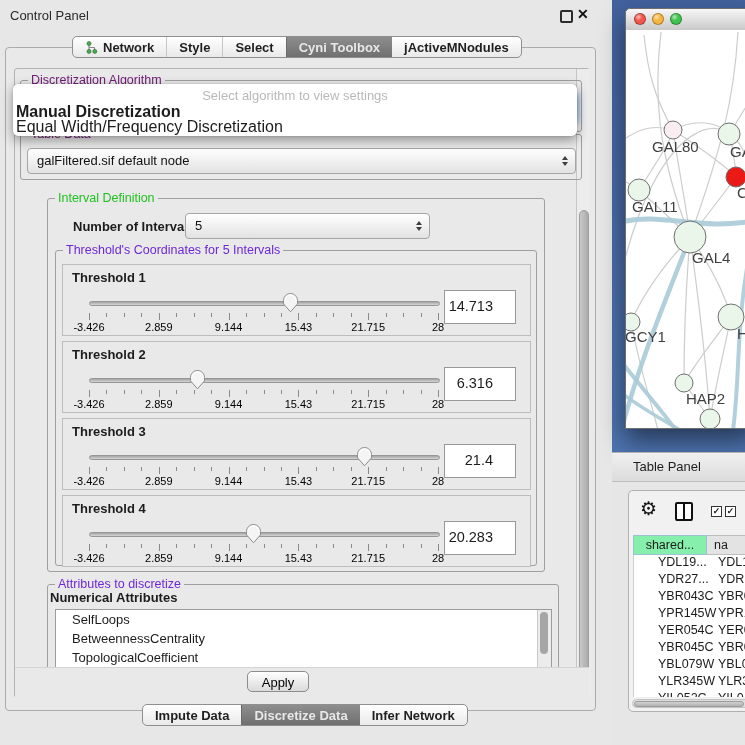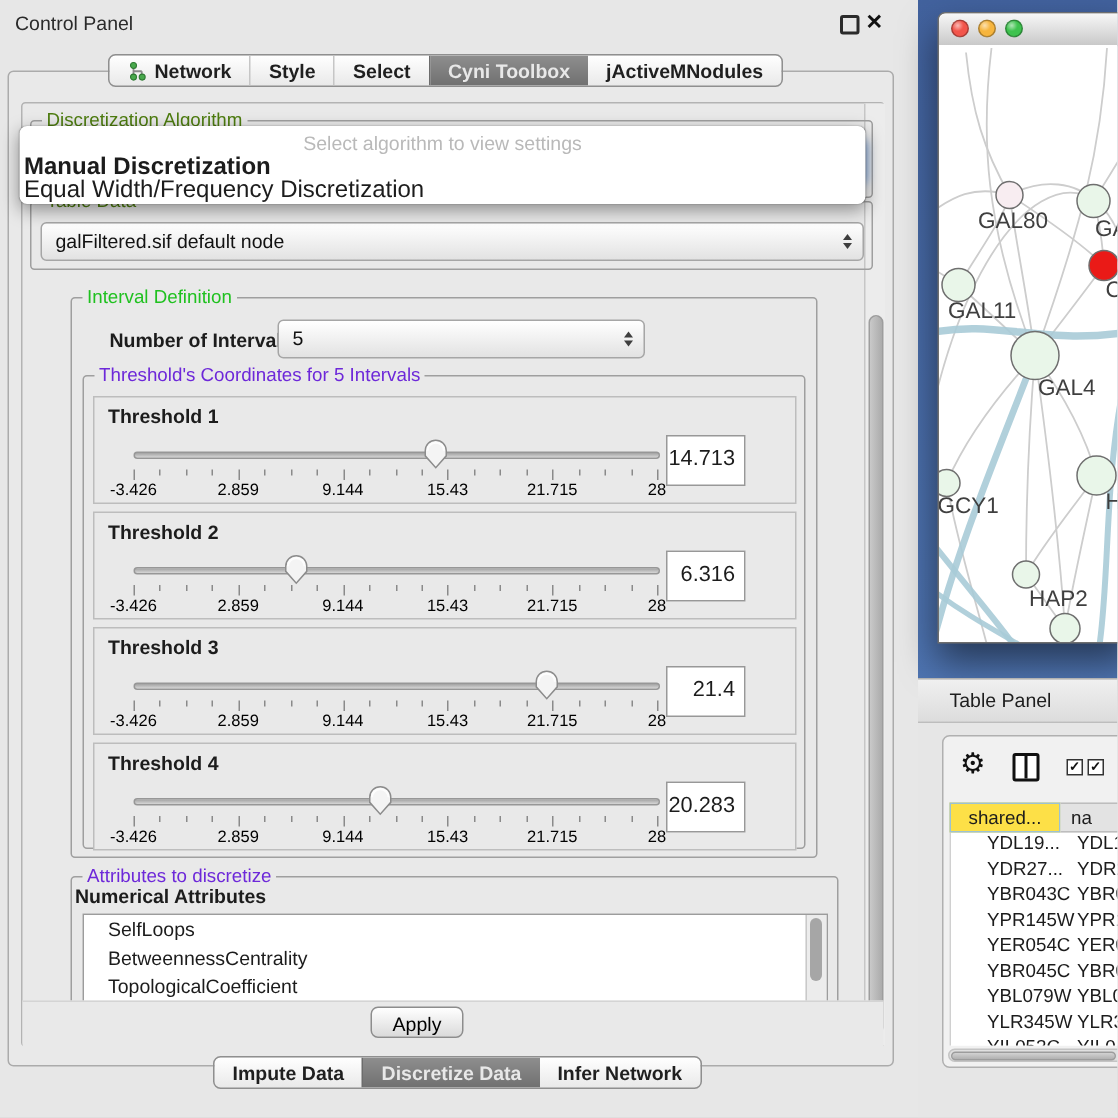--- a/index.html
+++ b/index.html
@@ -28,21 +28,21 @@
   .tab{display:flex;align-items:center;gap:5px;padding:0 12px;border-left:1px solid #c6c6c6;white-space:nowrap;}
   .tab:first-child{border-left:none;}
   .tab.selected{background:linear-gradient(#8e8e8e,#707070);color:#e8e8e8;border-left-color:#6c6c6c;}
   .tab.selected + .tab{border-left:none;}
   #topTabs{left:72px;top:36px;}
   #bottomTabs{left:142px;top:704px;}
 
   
   .group{position:absolute;border:1px solid #9f9f9f;border-radius:3px;box-sizing:border-box;}
   .glabel{position:absolute;top:-8px;left:7px;background:#e9e9e9;padding:0 3px;font-size:12.5px;line-height:14px;}
-  .glabel.gray{color:#4d7c0f;}
+  .glabel.gray{color:#701a75;}
   .glabel.green{color:#1fc11f;}
   .glabel.blue{color:#6d28d9;}
 
   
   .combo{position:absolute;background:linear-gradient(#ffffff,#e2e2e2);border:1px solid #a6a6a6;
          border-radius:4px;font-size:13px;box-sizing:border-box;padding-left:9px;color:#111;}
   .combo.focused{border-color:#6f9ddf;box-shadow:0 0 6px 2px rgba(96,150,226,.8);}
   .stepper{position:absolute;right:7px;top:50%;transform:translateY(-50%);display:flex;flex-direction:column;align-items:center;}
   .stepper .up{width:0;height:0;border:3.5px solid transparent;border-bottom:4.5px solid #3e3e3e;margin-bottom:2px;}
   .stepper .dn{width:0;height:0;border:3.5px solid transparent;border-top:4.5px solid #3e3e3e;}
@@ -57,22 +57,22 @@
 
   
   #thrList{position:absolute;left:62px;top:264px;z-index:1;}
   .thr{position:relative;width:469px;height:72px;border:1px solid #bdbdbd;background:#e9e9e9;margin-bottom:5px;box-sizing:border-box;}
   .thr-label{position:absolute;left:9px;top:5px;font-size:13px;font-weight:bold;}
   .thr-track{position:absolute;left:26px;top:36px;width:349px;height:3px;border:1px solid #979797;border-radius:3px;
              background:linear-gradient(#a3a3a3,#d6d6d6);}
   .thr-thumb{position:absolute;top:27px;width:17px;height:21px;}
   .tick{position:absolute;width:1px;background:#8a8a8a;}
   .tick-label{position:absolute;top:56px;width:62px;text-align:center;font-size:11px;color:#000;}
-  .thr-value{position:absolute;left:381px;top:25px;width:53px;height:34px;background:#fff;border:1px solid #989898;
-             box-sizing:border-box;font-size:14.5px;text-align:right;line-height:31px;padding-right:6px;}
+  .thr-value{position:absolute;left:381px;top:25px;width:72px;height:34px;background:#fff;border:1px solid #989898;
+             box-sizing:border-box;font-size:14.5px;text-align:right;line-height:31px;padding-right:22px;}
 
   
   .attr-heading{position:absolute;left:50px;top:590px;font-size:13px;font-weight:bold;}
   .attr-list{position:absolute;left:55px;top:609px;width:497px;height:80px;background:#fff;border:1px solid #9c9c9c;
              box-sizing:border-box;overflow:hidden;}
   .attr-item{font-size:13px;line-height:19px;padding-left:16px;}
   .attr-list .sb{position:absolute;right:0;top:0;bottom:0;width:13px;background:#ececec;border-left:1px solid #c9c9c9;}
   .attr-list .sb .thumb{position:absolute;left:2px;top:2px;width:8px;height:42px;background:#a6a6a6;border-radius:4px;}
 
   .apply-band{position:absolute;left:15px;top:667px;width:574px;height:30px;background:#e9e9e9;border-top:1px solid #d4d4d4;z-index:5;}
@@ -98,21 +98,21 @@
   .tp-area{position:absolute;left:612px;top:482px;width:133px;height:263px;background:#e6e6e6;}
   .tp-card{position:absolute;left:16px;top:8px;width:128px;height:222px;background:#f1f1f1;
            border:1px solid #b0b0b0;border-radius:5px;box-sizing:border-box;}
   .gear-icon{position:absolute;left:11px;top:6px;font-size:19px;color:#111;}
   .split-icon{position:absolute;left:46px;top:11px;width:14px;height:15px;background:#fff;border:2px solid #111;border-radius:2px;}
   .split-icon::after{content:"";position:absolute;left:5.5px;top:0;width:2px;height:15px;background:#111;}
   .cb{position:absolute;top:15px;width:9px;height:9px;border:1.5px solid #333;background:#fff;font-size:9px;line-height:8px;
       text-align:center;color:#111;font-weight:bold;}
   .tbl{position:absolute;left:4px;top:44px;width:160px;}
   .tbl-head{display:flex;height:20px;font-size:12.5px;}
-  .tbl-head .h1{width:74px;background:#fde047;border:1px solid #9cc2d3;box-sizing:border-box;text-align:center;line-height:18px;}
+  .tbl-head .h1{width:74px;background:#86efac;border:1px solid #9cc2d3;box-sizing:border-box;text-align:center;line-height:18px;}
   .tbl-head .h2{flex:1;background:#e3e3e3;border:1px solid #bdbdbd;border-left:none;box-sizing:border-box;padding-left:7px;line-height:18px;}
   .tbl-body{height:142px;overflow:hidden;background:#fff;border-left:1px solid #d0d0d0;}
   .trow{display:flex;height:17px;font-size:12.5px;background:#fff;}
   .trow .c1{width:74px;padding-left:24px;box-sizing:border-box;white-space:nowrap;}
   .trow .c2{padding-left:10px;white-space:nowrap;}
   .hscroll{position:absolute;left:3px;top:208px;width:119px;height:9px;background:#e0e0e0;border:1px solid #c4c4c4;
            border-radius:5px;box-sizing:border-box;}
   .hscroll .thumb{position:absolute;left:1px;top:0.5px;width:110px;height:6px;border-radius:4px;
                   background:linear-gradient(#d2d2d2,#b1b1b1);border:1px solid #9c9c9c;box-sizing:border-box;}
 </style>

